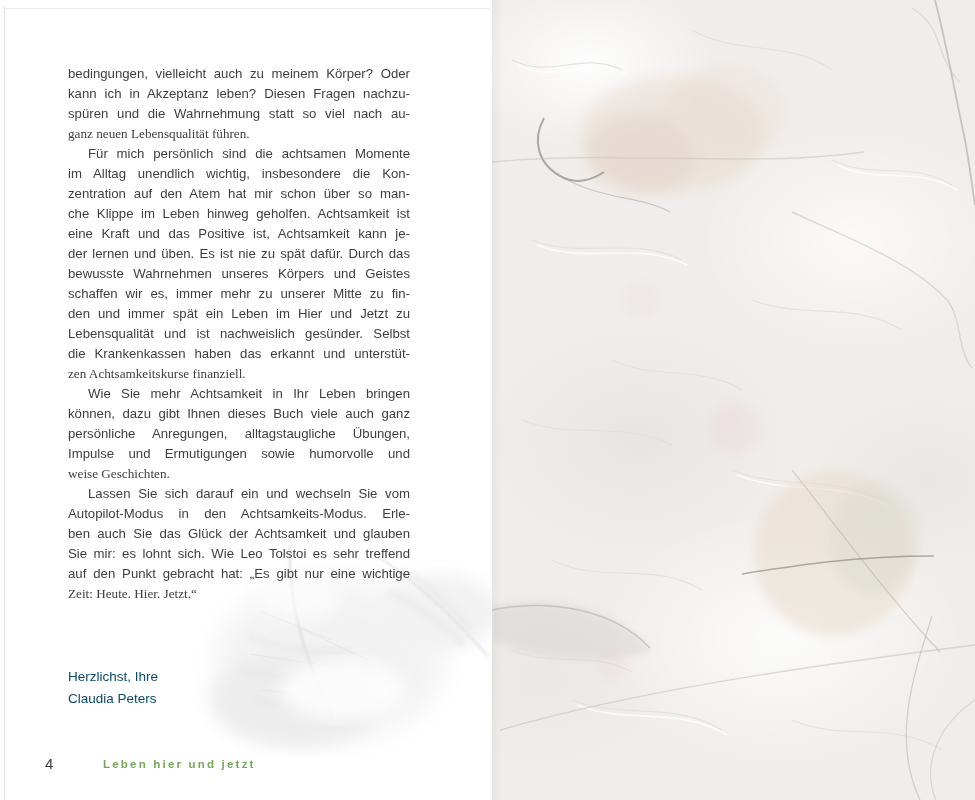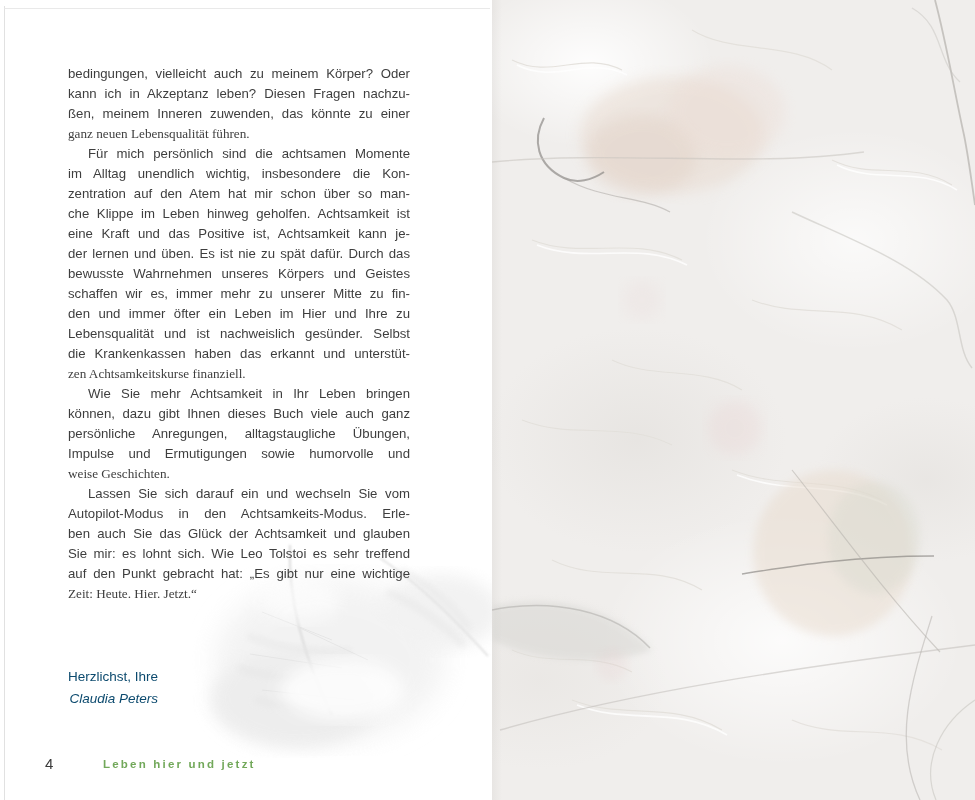--- a/index.html
+++ b/index.html
@@ -15,21 +15,21 @@
 
   #body-text{
     position:absolute;left:68px;top:64px;width:342px;
     font-size:13.2px;line-height:20px;color:#3e3e3e;
   }
   .bline{text-align:justify;text-align-last:justify;white-space:normal;}
   .bline.last{text-align-last:left;font-family:Liberation Serif, serif;}
   .bline.indent{padding-left:20px;}
 
   #closing{position:absolute;left:68px;top:666px;font-size:13.5px;line-height:22px;color:#0c4a6e;}
-  #closing .sig{font-style:italic;text-align:right;}
+  #closing .sig{}
 
   #left-footer{position:absolute;left:0;top:755px;width:492px;height:24px;}
   #page-number{position:absolute;left:45px;top:0;font-size:15px;color:#3a3a3a;}
   #chapter-title{
     position:absolute;left:80px;top:3px;
     font-size:11.5px;font-weight:bold;letter-spacing:2.2px;color:#72a85a;padding-left:23px;
   }
 
   
   #right-page{
@@ -92,31 +92,31 @@
           <path d="M300 628 L 368 660"></path>
         </g>
         <ellipse cx="342" cy="690" rx="62" ry="30" fill="#ffffff" opacity="0.85" filter="url(#b8)"></ellipse>
         <ellipse cx="300" cy="600" rx="40" ry="22" fill="#ffffff" opacity="0.6" filter="url(#b8)"></ellipse>
       </g>
     </svg>
 
     <div id="body-text">
         <div class="bline">bedingungen, vielleicht auch zu meinem Körper? Oder</div>
         <div class="bline">kann ich in Akzeptanz leben? Diesen Fragen nachzu-</div>
-        <div class="bline">ßen, meinem Inneren zuwenden, das könnte zu einer</div>
+        <div class="bline">spüren und die Wahrnehmung statt so viel nach au-</div>
         <div class="bline last">ganz neuen Lebensqualität führen.</div>
         <div class="bline indent">Für mich persönlich sind die achtsamen Momente</div>
         <div class="bline">im Alltag unendlich wichtig, insbesondere die Kon-</div>
         <div class="bline">zentration auf den Atem hat mir schon über so man-</div>
         <div class="bline">che Klippe im Leben hinweg geholfen. Achtsamkeit ist</div>
         <div class="bline">eine Kraft und das Positive ist, Achtsamkeit kann je-</div>
         <div class="bline">der lernen und üben. Es ist nie zu spät dafür. Durch das</div>
         <div class="bline">bewusste Wahrnehmen unseres Körpers und Geistes</div>
         <div class="bline">schaffen wir es, immer mehr zu unserer Mitte zu fin-</div>
-        <div class="bline">den und immer öfter ein Leben im Hier und Ihre zu</div>
+        <div class="bline">den und immer spät ein Leben im Hier und Jetzt zu</div>
         <div class="bline">Lebensqualität und ist nachweislich gesünder. Selbst</div>
         <div class="bline">die Krankenkassen haben das erkannt und unterstüt-</div>
         <div class="bline last">zen Achtsamkeitskurse finanziell.</div>
         <div class="bline indent">Wie Sie mehr Achtsamkeit in Ihr Leben bringen</div>
         <div class="bline">können, dazu gibt Ihnen dieses Buch viele auch ganz</div>
         <div class="bline">persönliche Anregungen, alltagstaugliche Übungen,</div>
         <div class="bline">Impulse und Ermutigungen sowie humorvolle und</div>
         <div class="bline last">weise Geschichten.</div>
         <div class="bline indent">Lassen Sie sich darauf ein und wechseln Sie vom</div>
         <div class="bline">Autopilot-Modus in den Achtsamkeits-Modus. Erle-</div>

